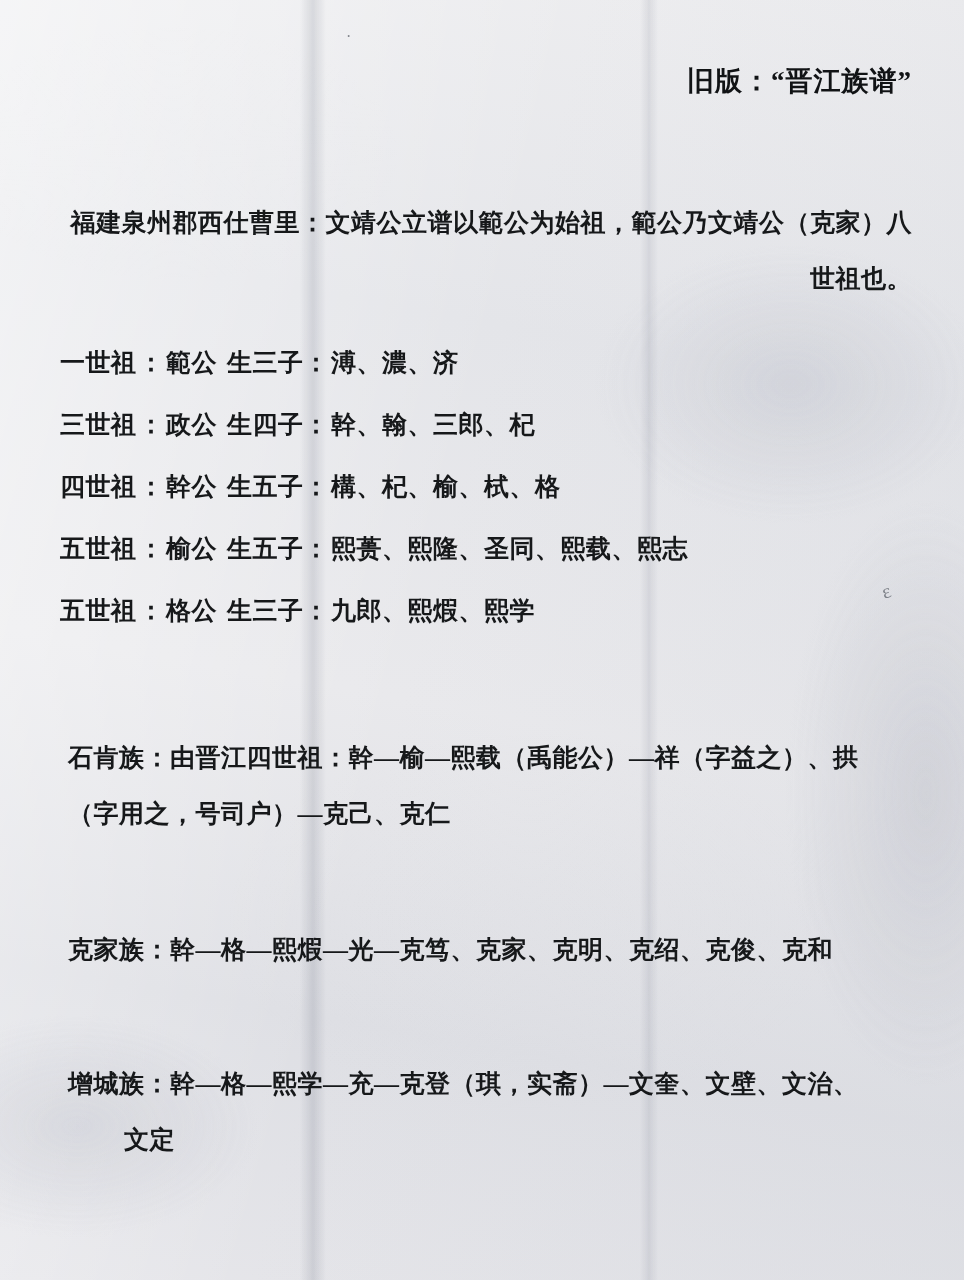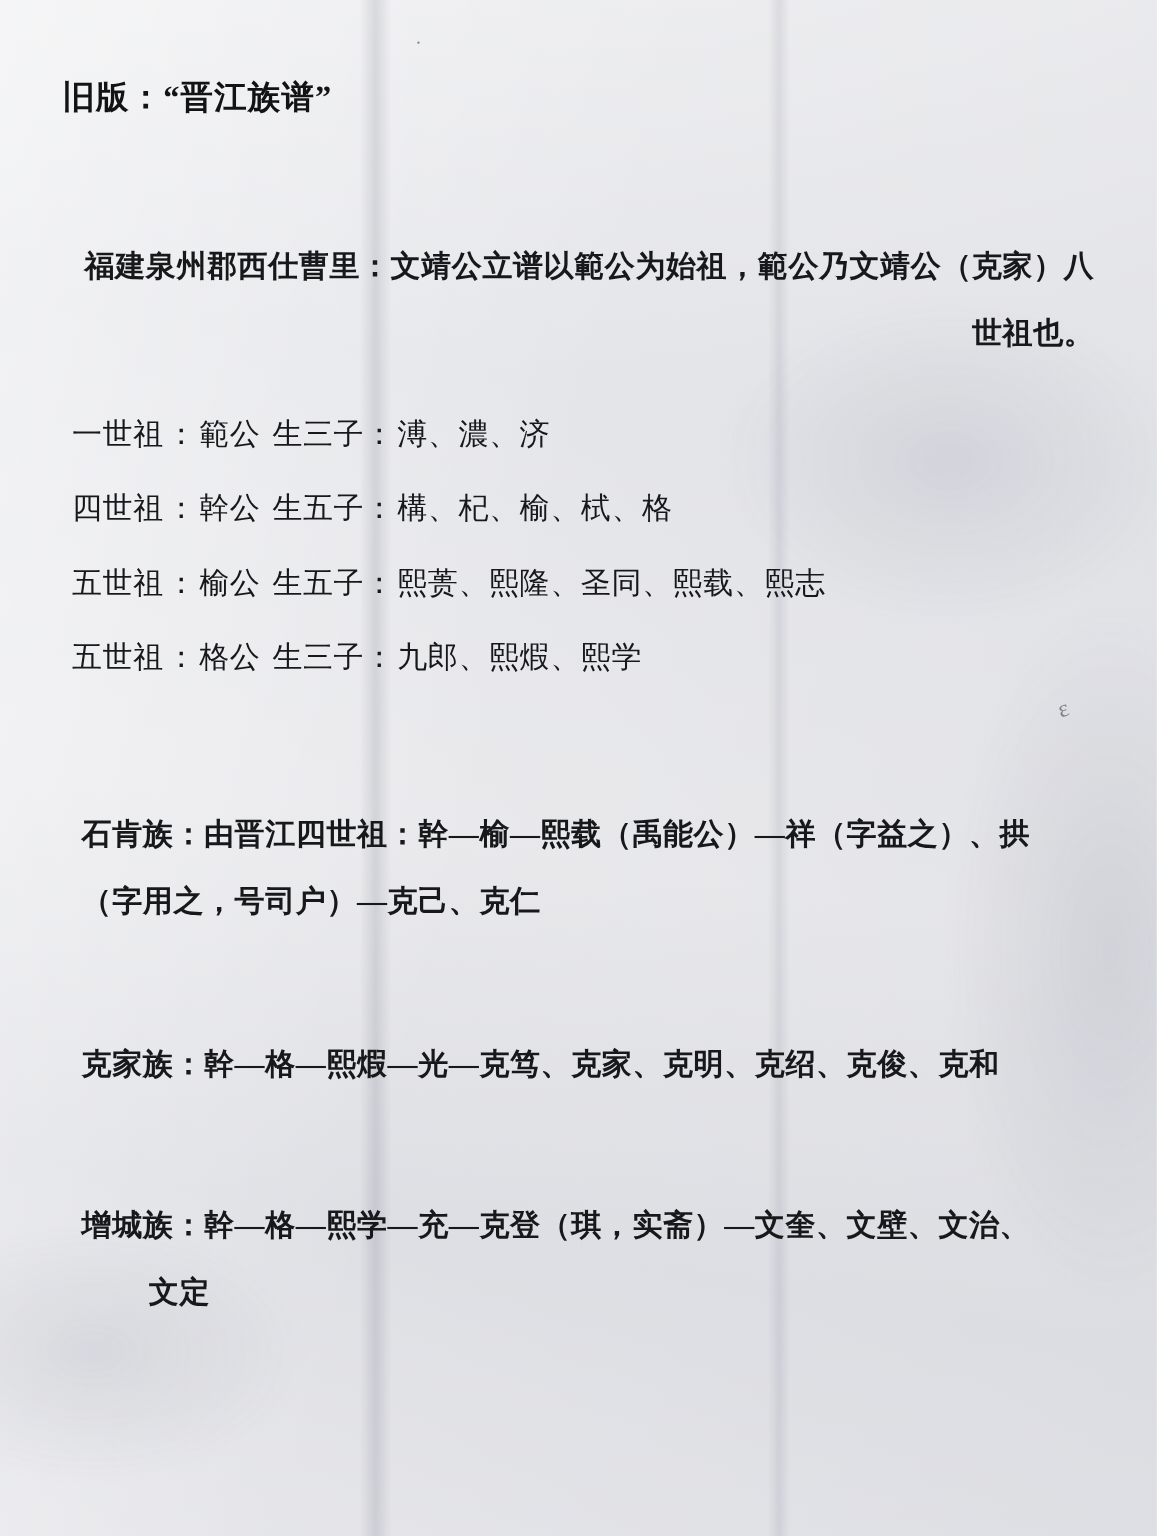--- a/index.html
+++ b/index.html
@@ -50,21 +50,21 @@
   }
   .fold.f1 { left: 300px; }
   .fold.f2 { left: 640px; width: 18px; opacity: .7; }
 
   .content {
     position: relative;
     z-index: 2;
   }
 
   .doc-title {
-    text-align: left;
+    text-align: right;
     font-weight: bold;
     font-size: 27px;
     letter-spacing: 1px;
     margin: 63px 0 0 0;
     color: #111315;
   }
 
   .intro {
     margin-top: 96px;
     font-weight: bold;
@@ -73,21 +73,21 @@
     letter-spacing: 0.5px;
     text-indent: 0;
     padding-left: 4px;
     text-align: right;
   }
 
   .gen-list {
     margin-top: 12px;
   }
   .gen-line {
-    font-weight: normal;
+    font-weight: bold;
     font-size: 25px;
     line-height: 62px;
     letter-spacing: 0.5px;
     padding-left: 8px;
     white-space: nowrap;
   }
   .gen-line .gen-sep { padding: 0 2px; }
   .gen-line .gen-father { }
   .gen-line .gen-count { padding-left: 10px; }
   .gen-line .gen-sons { padding-left: 2px; }
@@ -134,20 +134,23 @@
 
     <p class="intro">福建泉州郡西仕曹里：文靖公立谱以範公为始祖，範公乃文靖公（克家）八世祖也。</p>
 
     <div class="gen-list">
 
       <div class="gen-line">
         <span>一世祖</span><span class="gen-sep">：</span><span class="gen-father">範公</span><span class="gen-count">生三子：</span><span class="gen-sons">溥、濃、济</span>
       </div>
 
 
+      <div class="gen-line">
+        <span>三世祖</span><span class="gen-sep">：</span><span class="gen-father">政公</span><span class="gen-count">生四子：</span><span class="gen-sons">幹、翰、三郎、杞</span>
+      </div>
 
       <div class="gen-line">
         <span>四世祖</span><span class="gen-sep">：</span><span class="gen-father">幹公</span><span class="gen-count">生五子：</span><span class="gen-sons">構、杞、榆、栻、格</span>
       </div>
 
       <div class="gen-line">
         <span>五世祖</span><span class="gen-sep">：</span><span class="gen-father">榆公</span><span class="gen-count">生五子：</span><span class="gen-sons">熙蒉、熙隆、圣同、熙载、熙志</span>
       </div>
 
       <div class="gen-line">

